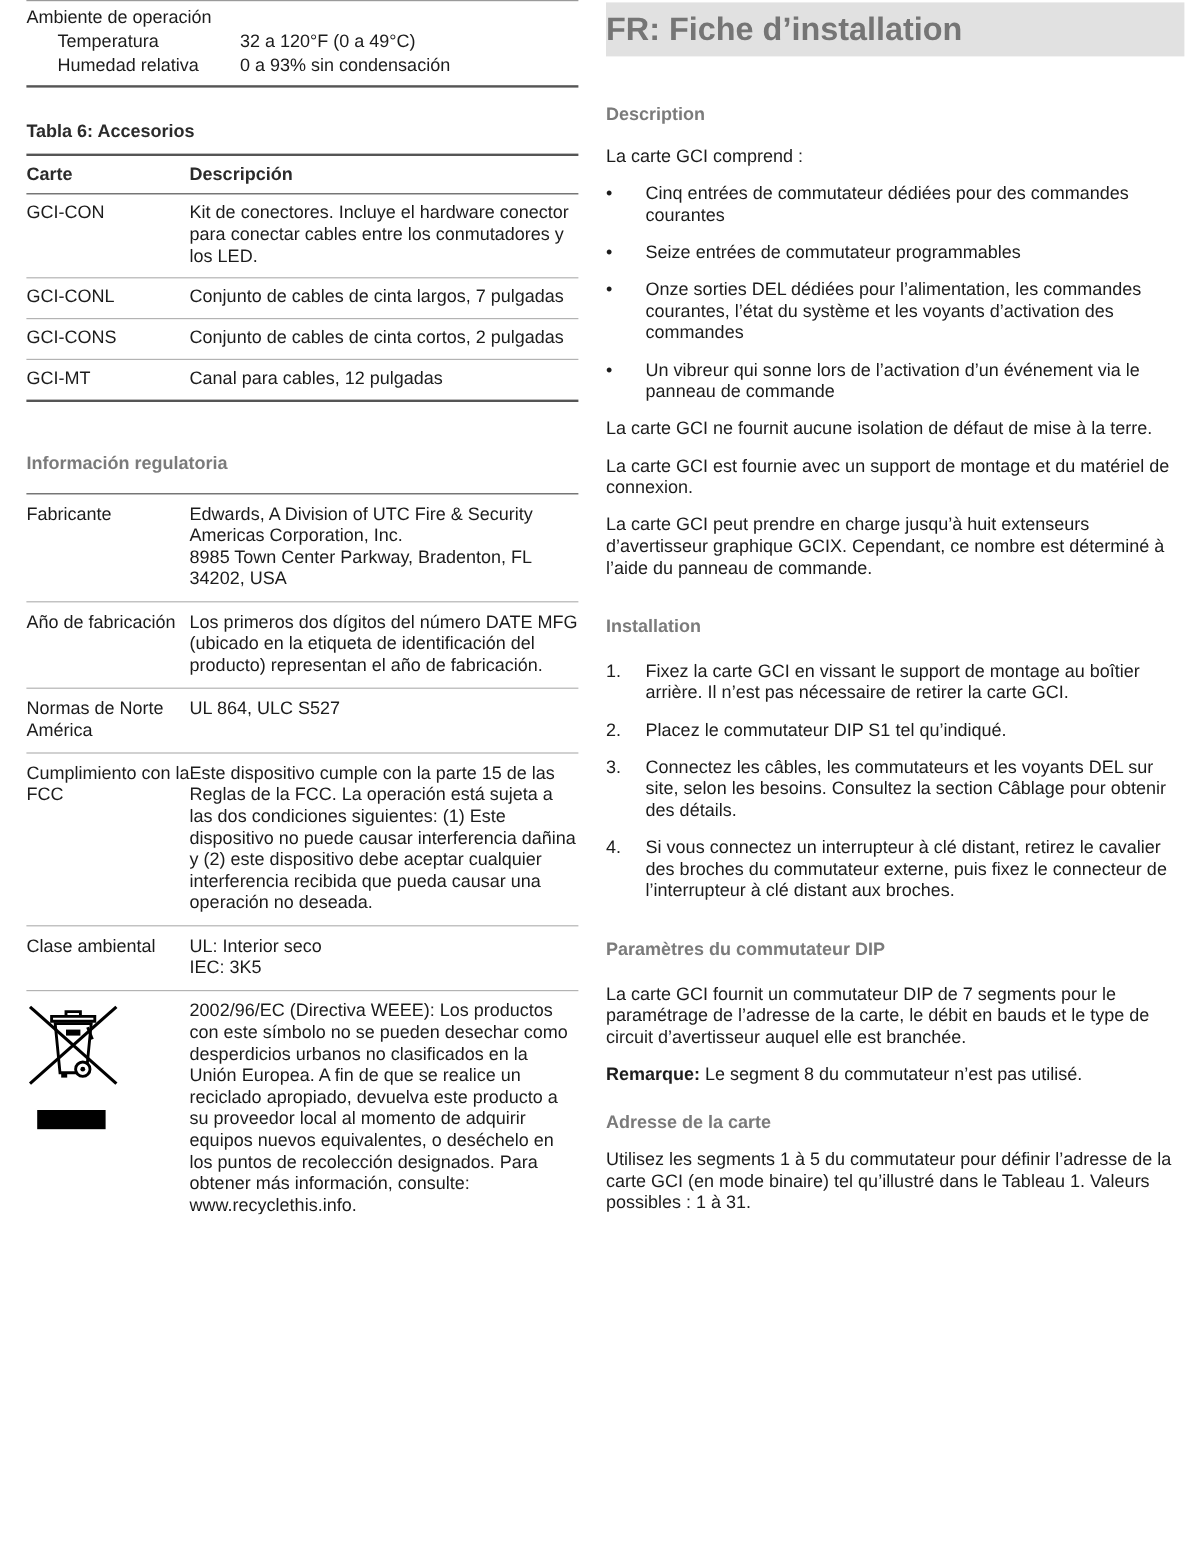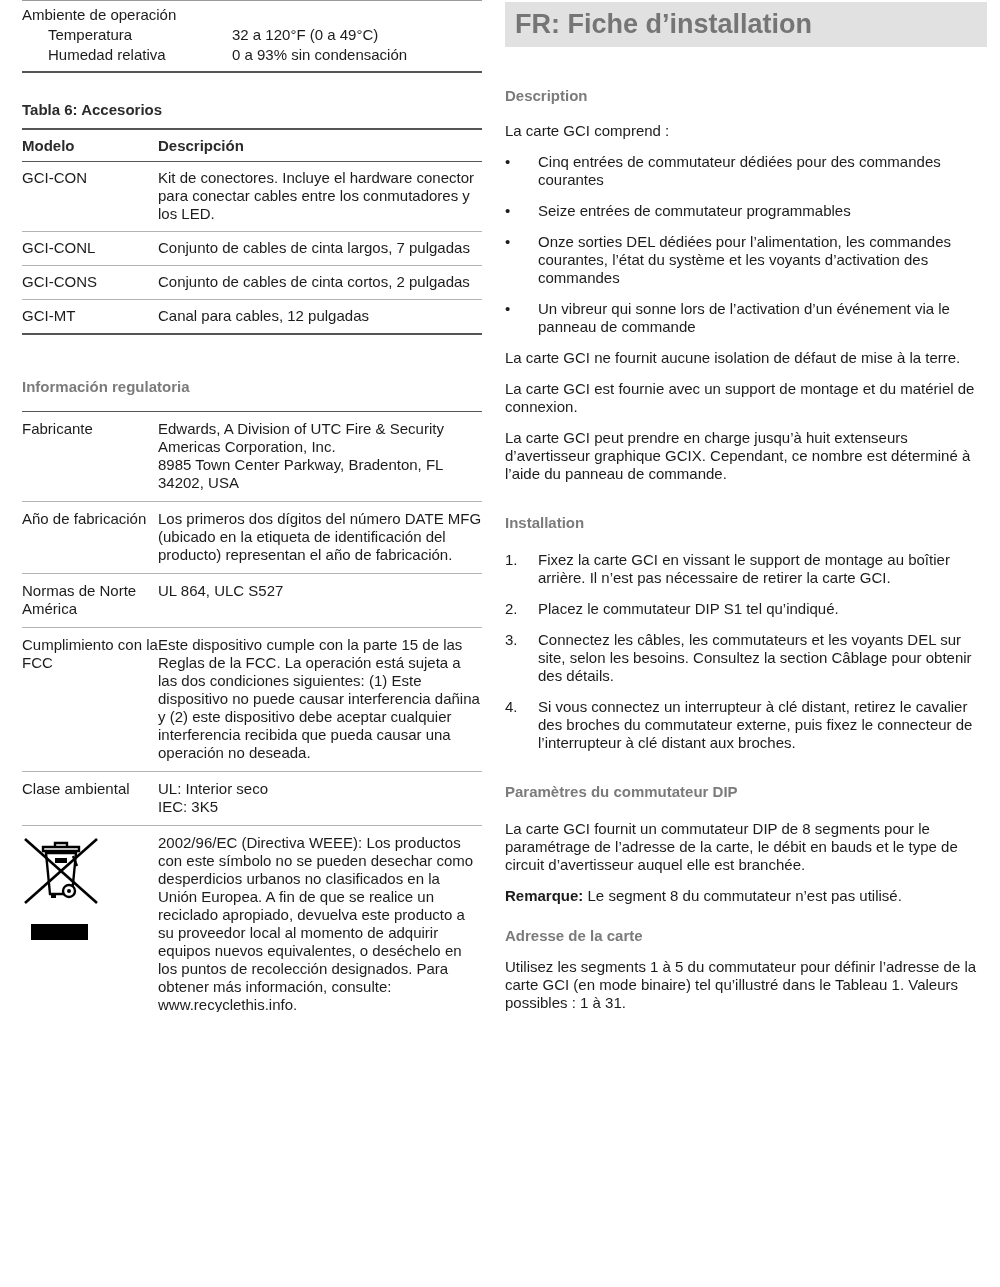--- a/index.html
+++ b/index.html
@@ -32,21 +32,20 @@
   .env-table {
     border-top: 1px solid #9a9a9a;
     border-bottom: 2px solid #555;
     padding: 4px 0 6px 0;
   }
   .env-title { padding: 1px 0; }
   .env-row {
     display: grid;
     grid-template-columns: 152px 1fr;
     padding: 1px 0 1px 26px;
-    gap: 32px;
   }
   .t6-title { font-weight: bold; margin: 28px 0 9px 0; color: #2b2b2b; }
   .acc-table { border-top: 2px solid #555; border-bottom: 2px solid #555; }
   .acc-head {
     display: grid;
     grid-template-columns: 136px 1fr;
     font-weight: bold;
     padding: 7px 0 6px 0;
     border-bottom: 1px solid #555;
     color: #2b2b2b;
@@ -90,21 +89,21 @@
     text-decoration: underline;
   }
 
   
   .banner {
     background: #e1e1e1;
     color: #757575;
     font-size: 27px;
     line-height: 30px;
     font-weight: bold;
-    padding: 7px 10px 8px 10px;
+    padding: 7px 10px 8px 0;
   }
   .desc-head { margin: 37px 0 14px 0; }
   .inst-head { margin: 28px 0 16px 0; }
   .dip-head  { margin: 28px 0 16px 0; }
   .col-right p { margin-bottom: 13px; }
   .bullet-list, .step-list { margin-bottom: 0; }
   .bullet-item, .step-item {
     display: grid;
     grid-template-columns: 33px 1fr;
     margin-bottom: 13px;
@@ -146,21 +145,21 @@
       <div class="env-row">
         <span>Humedad relativa</span>
         <span>0 a 93% sin condensación</span>
       </div>
     </div>
 
     <div class="t6-title">Tabla 6: Accesorios</div>
 
     <div class="acc-table">
       <div class="acc-head">
-        <span>Modelo</span>
+        <span>Carte</span>
         <span>Descripción</span>
       </div>
       <div class="acc-row">
         <span>GCI-CON</span>
         <span>Kit de conectores. Incluye el hardware conector para conectar cables entre los conmutadores y los LED.</span>
       </div>
       <div class="acc-row">
         <span>GCI-CONL</span>
         <span>Conjunto de cables de cinta largos, 7 pulgadas</span>
       </div>
@@ -274,21 +273,21 @@
         <span>3.</span>
         <span>Connectez les câbles, les commutateurs et les voyants DEL sur site, selon les besoins. Consultez la section Câblage pour obtenir des détails.</span>
       </div>
       <div class="step-item">
         <span>4.</span>
         <span>Si vous connectez un interrupteur à clé distant, retirez le cavalier des broches du commutateur externe, puis fixez le connecteur de l’interrupteur à clé distant aux broches.</span>
       </div>
     </div>
 
     <h2 class="sec dip-head">Paramètres du commutateur DIP</h2>
-    <p>La carte GCI fournit un commutateur DIP de 8 segments pour le paramétrage de l’adresse de la carte, le débit en bauds et le type de circuit d’avertisseur auquel elle est branchée.</p>
+    <p>La carte GCI fournit un commutateur DIP de 7 segments pour le paramétrage de l’adresse de la carte, le débit en bauds et le type de circuit d’avertisseur auquel elle est branchée.</p>
     <p><span class="note-label">Remarque:</span><span> Le segment 8 du commutateur n’est pas utilisé.</span></p>
 
     <div class="sub-head">Adresse de la carte</div>
     <p>Utilisez les segments 1 à 5 du commutateur pour définir l’adresse de la carte GCI (en mode binaire) tel qu’illustré dans le Tableau 1. Valeurs possibles : 1 à 31.</p>
   </div>
 
   <div class="footer">
     <span>P/N 3100973-ML • REV 2.0 • ISS 16MAR11</span>
     <span>7 / 14</span>
   </div>

